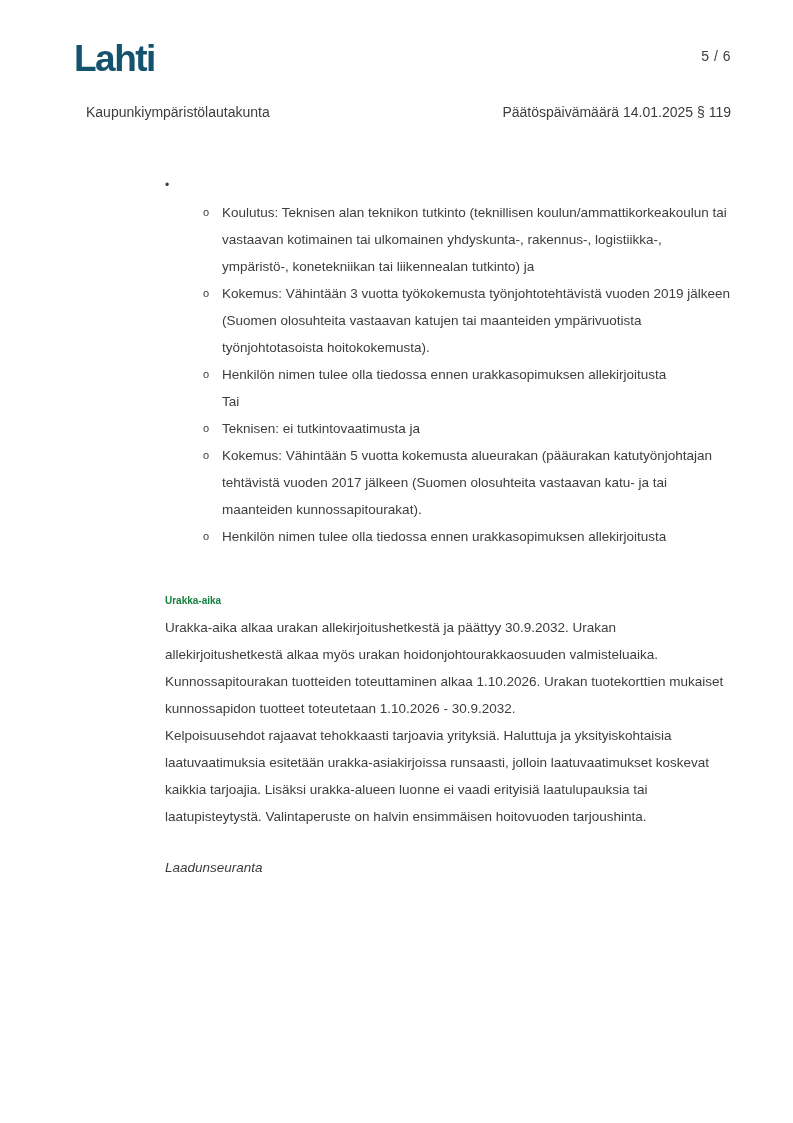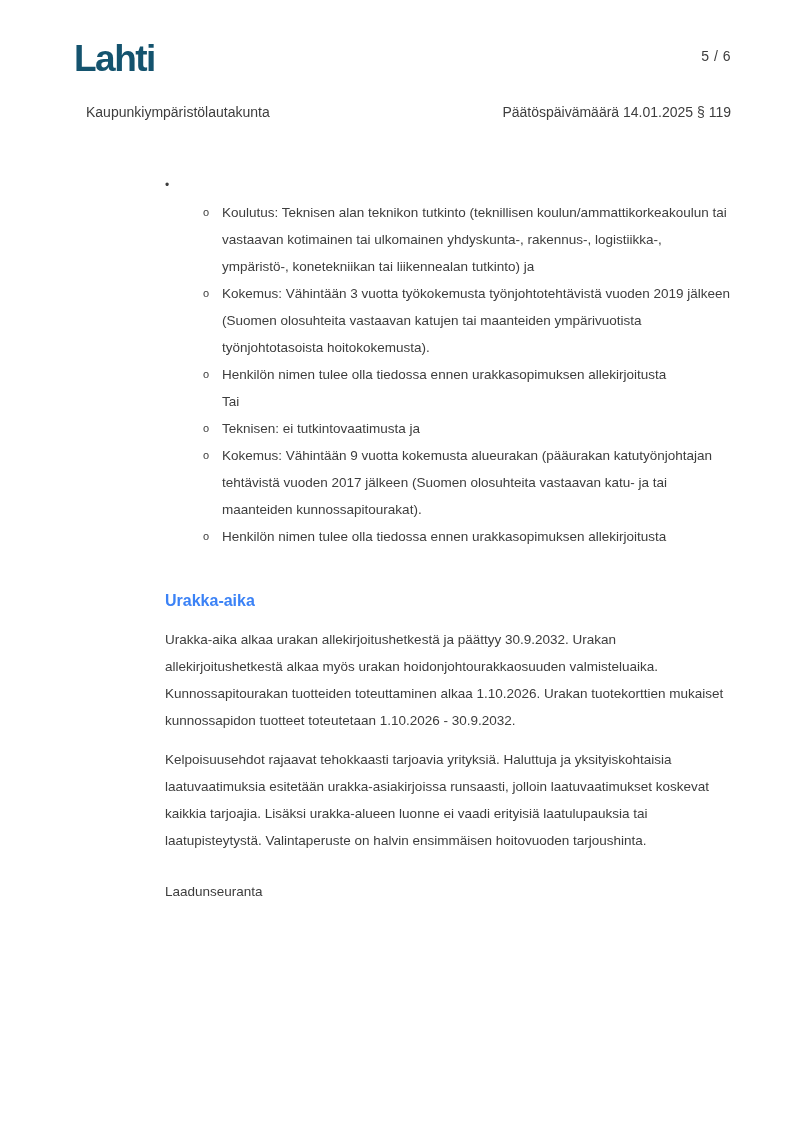--- a/index.html
+++ b/index.html
@@ -58,25 +58,25 @@
   }
   .main-item { display: flex; }
   .main-marker { width: 27px; flex: 0 0 27px; font-size: 12px; }
   .sub-item { display: flex; padding-left: 38px; }
   .sub-marker { width: 19px; flex: 0 0 19px; font-size: 11px; }
   .sub-text { white-space: pre-line; }
 
   .section-heading {
     margin-top: 37px;
     font-weight: bold;
-    font-size: 16px;
-    color: #3b82f6;
+    font-size: 10px;
+    color: #15803d;
   }
-  .section-body { margin-top: 12px; }
-  .footer-line { margin-top: 24px; }
+  .section-body { margin-top: 0; }
+  .footer-line { margin-top: 24px; font-style: italic; }
 </style>
 </head>
 <body>
 
 <div class="page">
 
   <div class="logo">Lahti</div>
   <div class="page-number">5 / 6</div>
 
   <div class="header-row">
@@ -102,21 +102,21 @@
       <span class="sub-marker">o</span>
       <span class="sub-text">Henkilön nimen tulee olla tiedossa ennen urakkasopimuksen allekirjoitusta
 Tai</span>
     </div>
     <div class="sub-item">
       <span class="sub-marker">o</span>
       <span class="sub-text">Teknisen: ei tutkintovaatimusta ja</span>
     </div>
     <div class="sub-item">
       <span class="sub-marker">o</span>
-      <span class="sub-text">Kokemus: Vähintään 9 vuotta kokemusta alueurakan (pääurakan katutyönjohtajan tehtävistä vuoden 2017 jälkeen (Suomen olosuhteita vastaavan katu- ja tai maanteiden kunnossapitourakat).</span>
+      <span class="sub-text">Kokemus: Vähintään 5 vuotta kokemusta alueurakan (pääurakan katutyönjohtajan tehtävistä vuoden 2017 jälkeen (Suomen olosuhteita vastaavan katu- ja tai maanteiden kunnossapitourakat).</span>
     </div>
     <div class="sub-item">
       <span class="sub-marker">o</span>
       <span class="sub-text">Henkilön nimen tulee olla tiedossa ennen urakkasopimuksen allekirjoitusta</span>
     </div>
 
     <div class="section-heading">Urakka-aika</div>
     <div class="section-body">Urakka-aika alkaa urakan allekirjoitushetkestä ja päättyy 30.9.2032. Urakan allekirjoitushetkestä alkaa myös urakan hoidonjohtourakkaosuuden valmisteluaika. Kunnossapitourakan tuotteiden toteuttaminen alkaa 1.10.2026. Urakan tuotekorttien mukaiset kunnossapidon tuotteet toteutetaan 1.10.2026 - 30.9.2032.</div>
 
     <div class="section-body">Kelpoisuusehdot rajaavat tehokkaasti tarjoavia yrityksiä. Haluttuja ja yksityiskohtaisia laatuvaatimuksia esitetään urakka-asiakirjoissa runsaasti, jolloin laatuvaatimukset koskevat kaikkia tarjoajia. Lisäksi urakka-alueen luonne ei vaadi erityisiä laatulupauksia tai laatupisteytystä. Valintaperuste on halvin ensimmäisen hoitovuoden tarjoushinta.</div>

